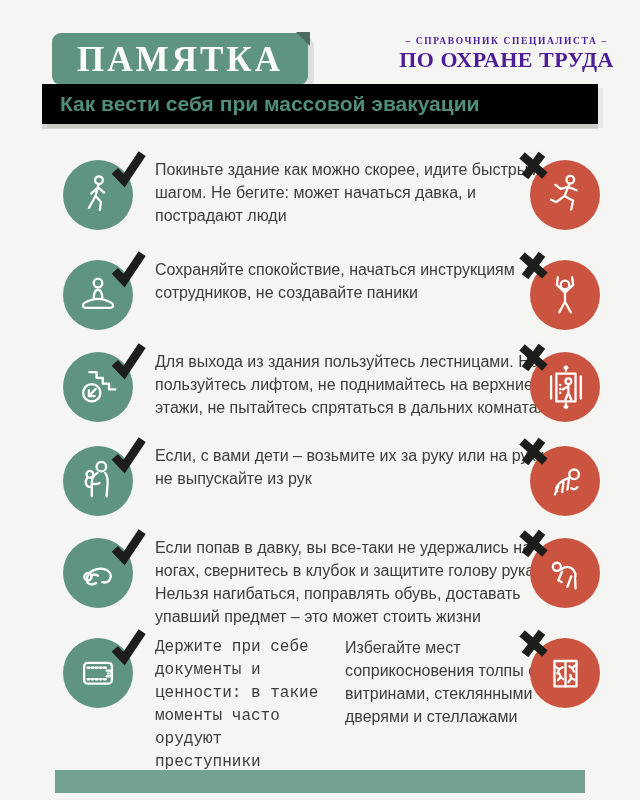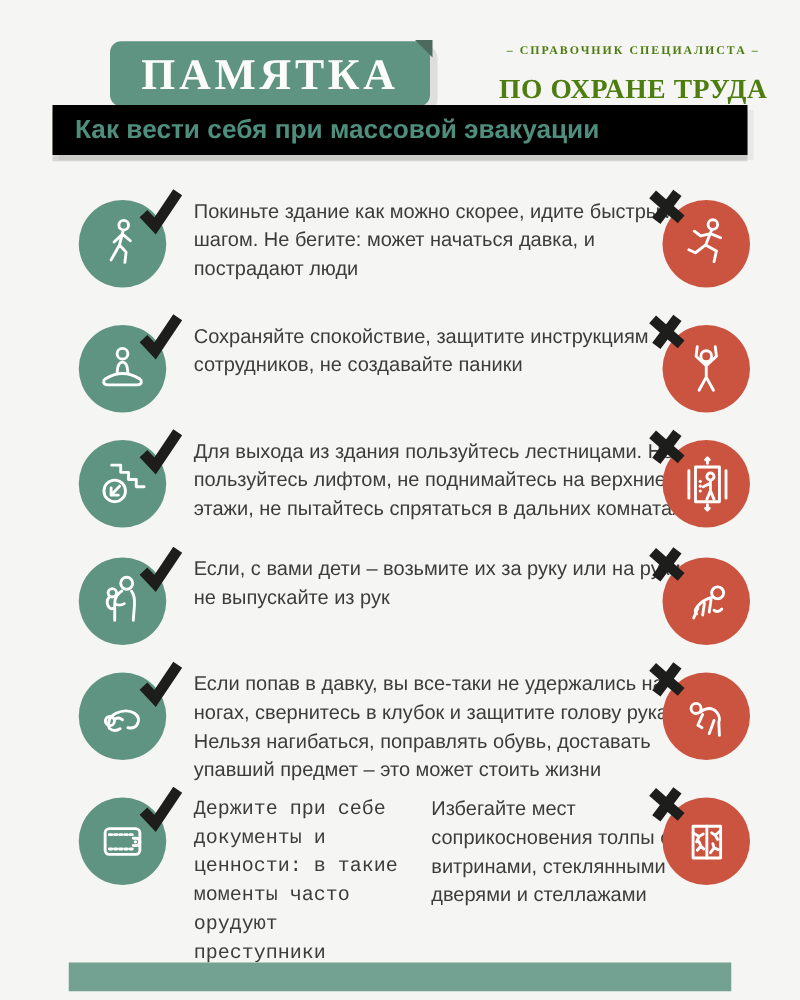--- a/index.html
+++ b/index.html
@@ -6,37 +6,37 @@
   .page{
     position:relative; width:640px; height:800px; overflow:hidden;
     background:#f5f5f3;
     font-family:"Liberation Sans", sans-serif;
   }
   
   .badge{
     position:absolute; left:52px; top:33px; width:256px; height:52px;
     background:#5f9483; border-radius:9px;
     box-shadow:6px 4px 0 rgba(0,0,0,0.09);
-    display:flex; align-items:center; justify-content:center;margin-left:36px;
+    display:flex; align-items:center; justify-content:center;
   }
   .badge span{
     font-family:"Liberation Serif", serif; font-weight:bold;
     font-size:35px; letter-spacing:3px; color:#fcfcfb; padding-top:2px;
   }
   .badge-fold{
     position:absolute; right:-1px; top:-1px; width:0; height:0;
     border-top:14px solid #4d6a5f; border-left:14px solid transparent;
     transform:translateX(1px);
   }
   .logo{
-    position:absolute; right:26px; top:36px; text-align:center; color:#4d7c0f;
+    position:absolute; right:26px; top:36px; text-align:center; color:#4c1d95;
     font-family:"Liberation Serif", serif;
   }
   .logo-top{ font-size:9.5px; font-weight:bold; letter-spacing:1.6px; white-space:nowrap; }
-  .logo-bottom{ font-size:22px; font-weight:bold; letter-spacing:.5px; margin-top:12px; white-space:nowrap; }
+  .logo-bottom{ font-size:22px; font-weight:bold; letter-spacing:.5px; margin-top:1px; white-space:nowrap; }
   .title-bar{
     position:absolute; left:42px; top:84px; width:556px; height:40px;
     background:#000000;
     box-shadow:0 5px 0 rgba(0,0,0,0.13), 5px 4px 0 rgba(0,0,0,0.05);
     display:flex; align-items:center;
   }
   .title-bar span{
     padding-left:18px; font-size:21px; font-weight:bold; color:#4f8e7c;
   }
   
@@ -111,21 +111,21 @@
   <div class="row r2">
     <div class="circ green">
       <svg class="pict" viewBox="0 0 48 48">
         <circle cx="24" cy="11.5" r="4.5"></circle>
         <path d="M19.5 27 Q20 18.5 24 18.5 Q28 18.5 28.5 27 M9.5 32.5 Q24 23.5 38.5 32.5 M8.5 33.5 Q7.5 37.5 12 37.5 L36 37.5 Q40.5 37.5 39.5 33.5"></path>
       </svg>
       <svg class="mark check" viewBox="0 0 40 40">
         <path d="M6 21 L15 32 L36 5" stroke-width="9"></path>
       </svg>
     </div>
-    <div class="tip-text">Сохраняйте спокойствие, защитите инструкциям сотрудников, не создавайте паники</div>
+    <div class="tip-text">Сохраняйте спокойствие, начаться инструкциям сотрудников, не создавайте паники</div>
     <div class="circ red">
       <svg class="pict" viewBox="0 0 48 48">
         <circle cx="24" cy="13.5" r="4.5"></circle>
         <path d="M24 18.5 V31 M24 21.5 L15.5 13.5 L16.5 5.5 M24 21.5 L32.5 13.5 L31.5 5.5 M24 31 L18 42 M24 31 L30 42"></path>
       </svg>
       <svg class="mark cross" viewBox="0 0 40 40">
         <path d="M8 6 L32 34 M32 8 L8 32" stroke-width="10"></path>
       </svg>
     </div>
   </div>

